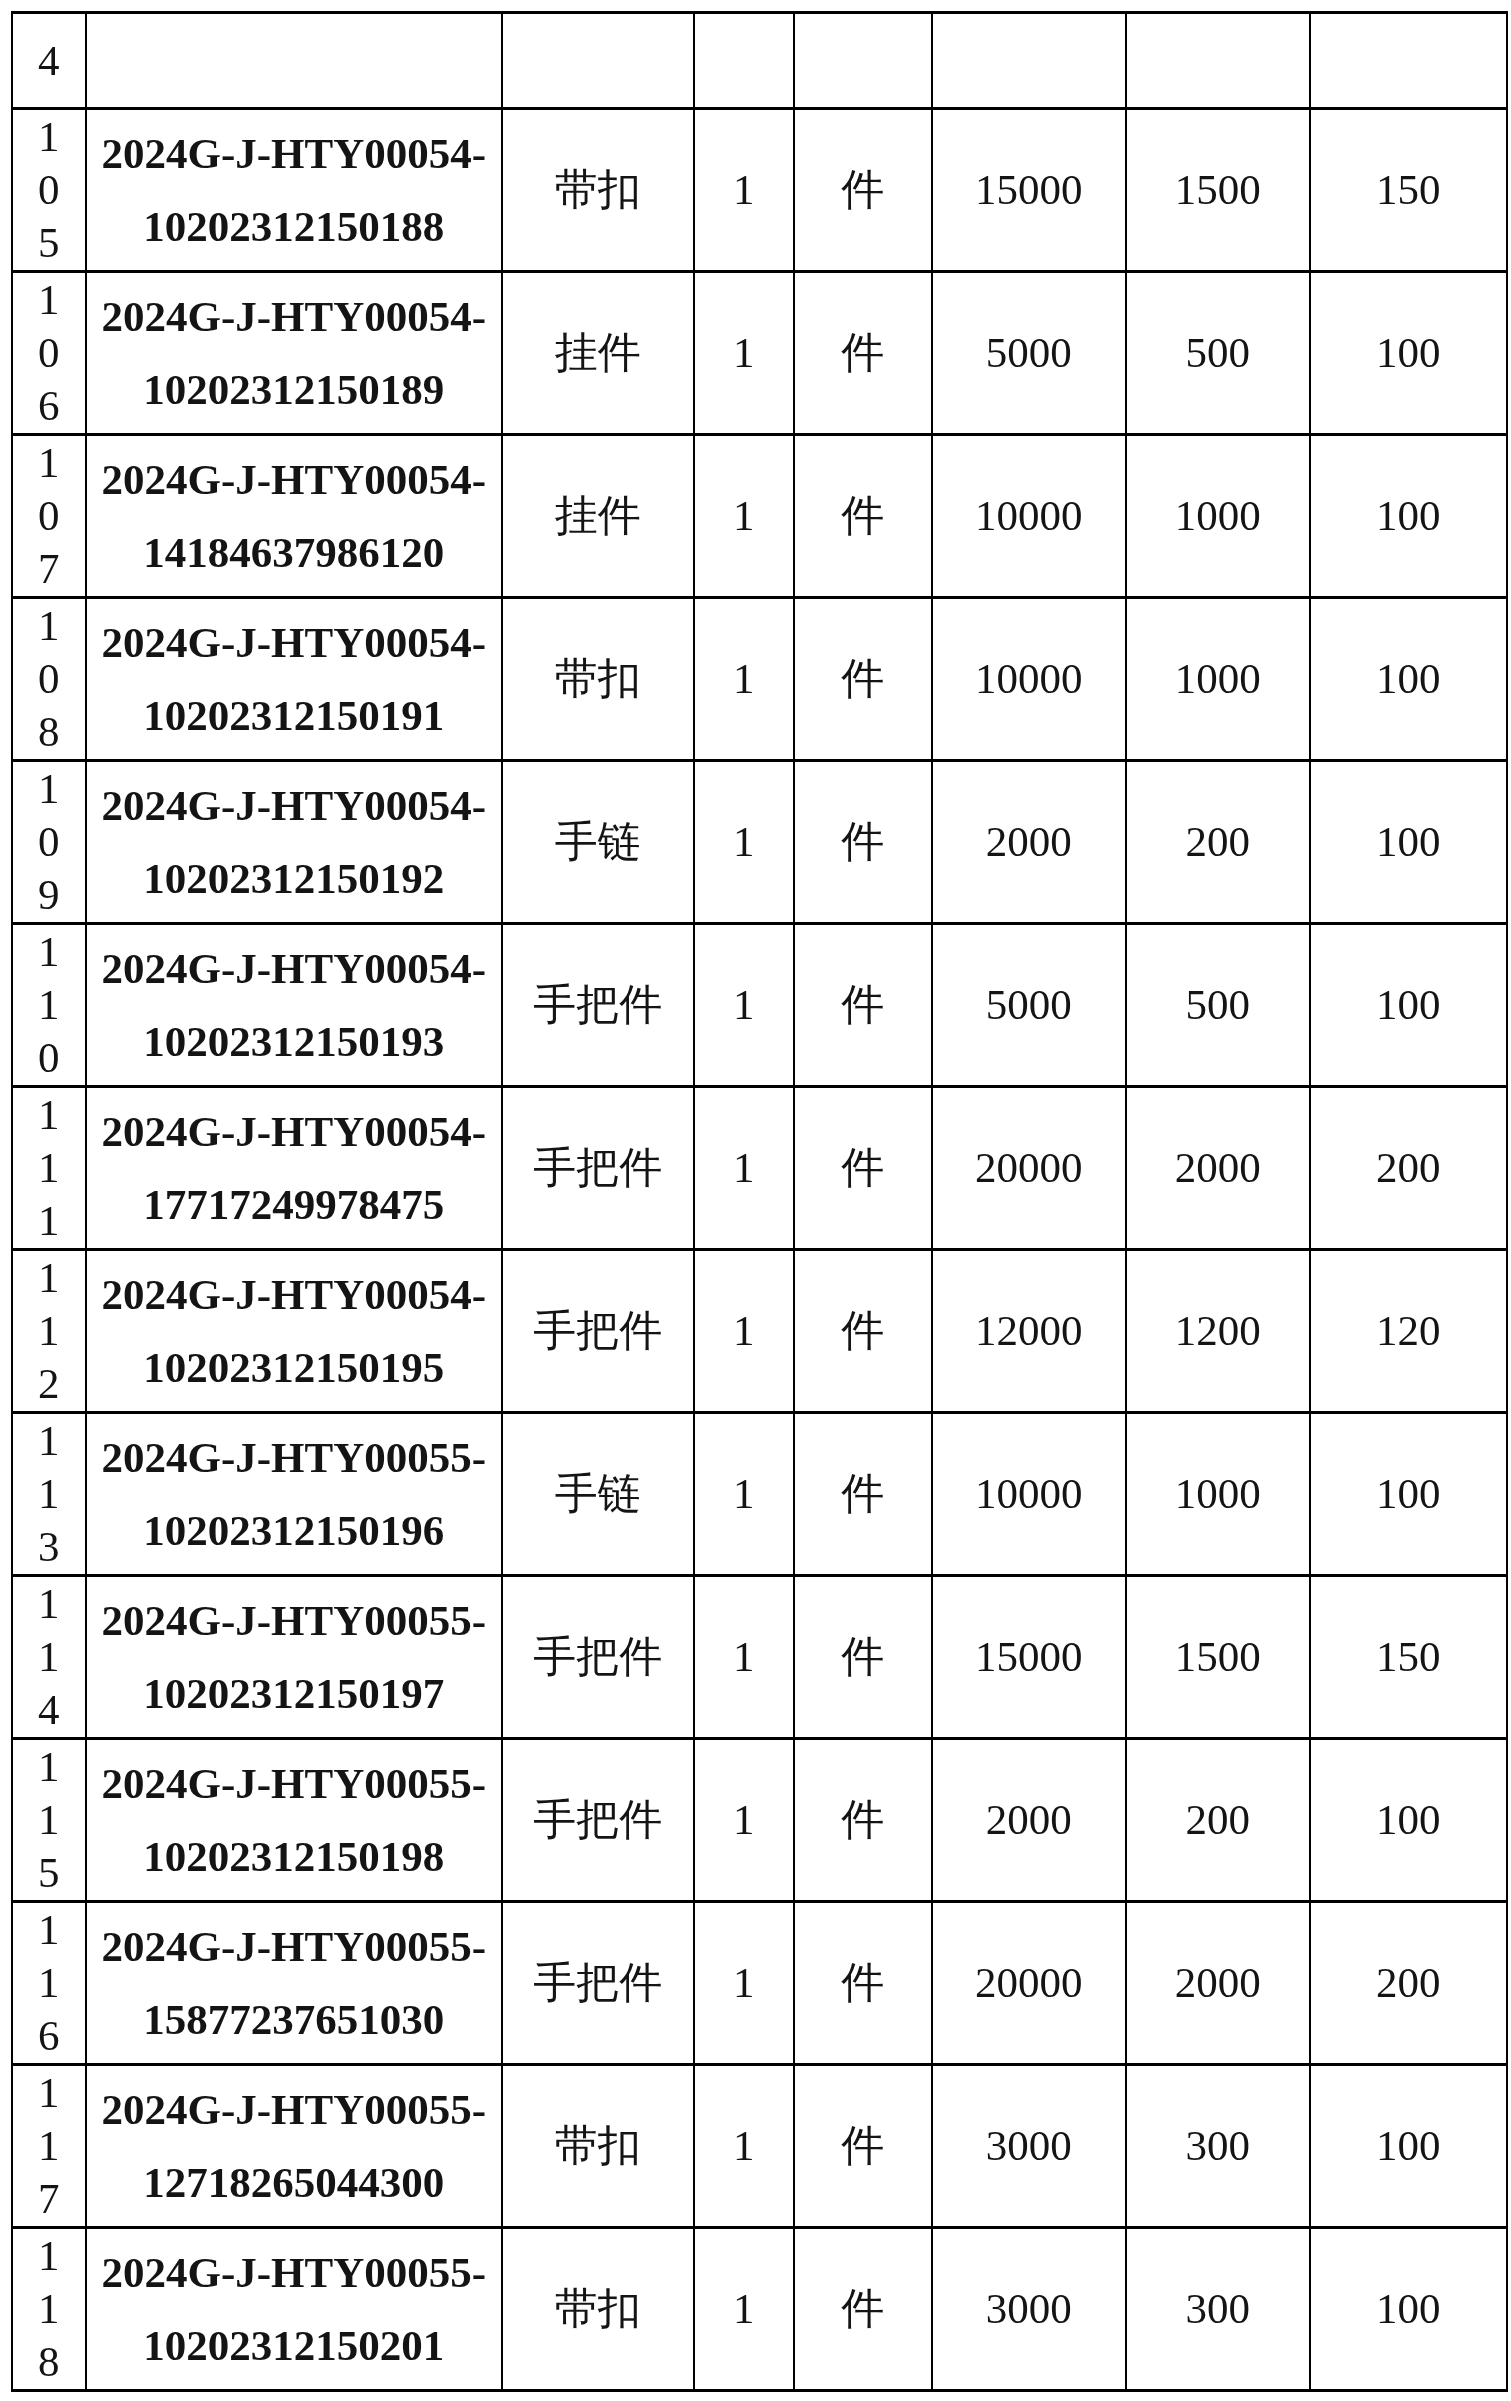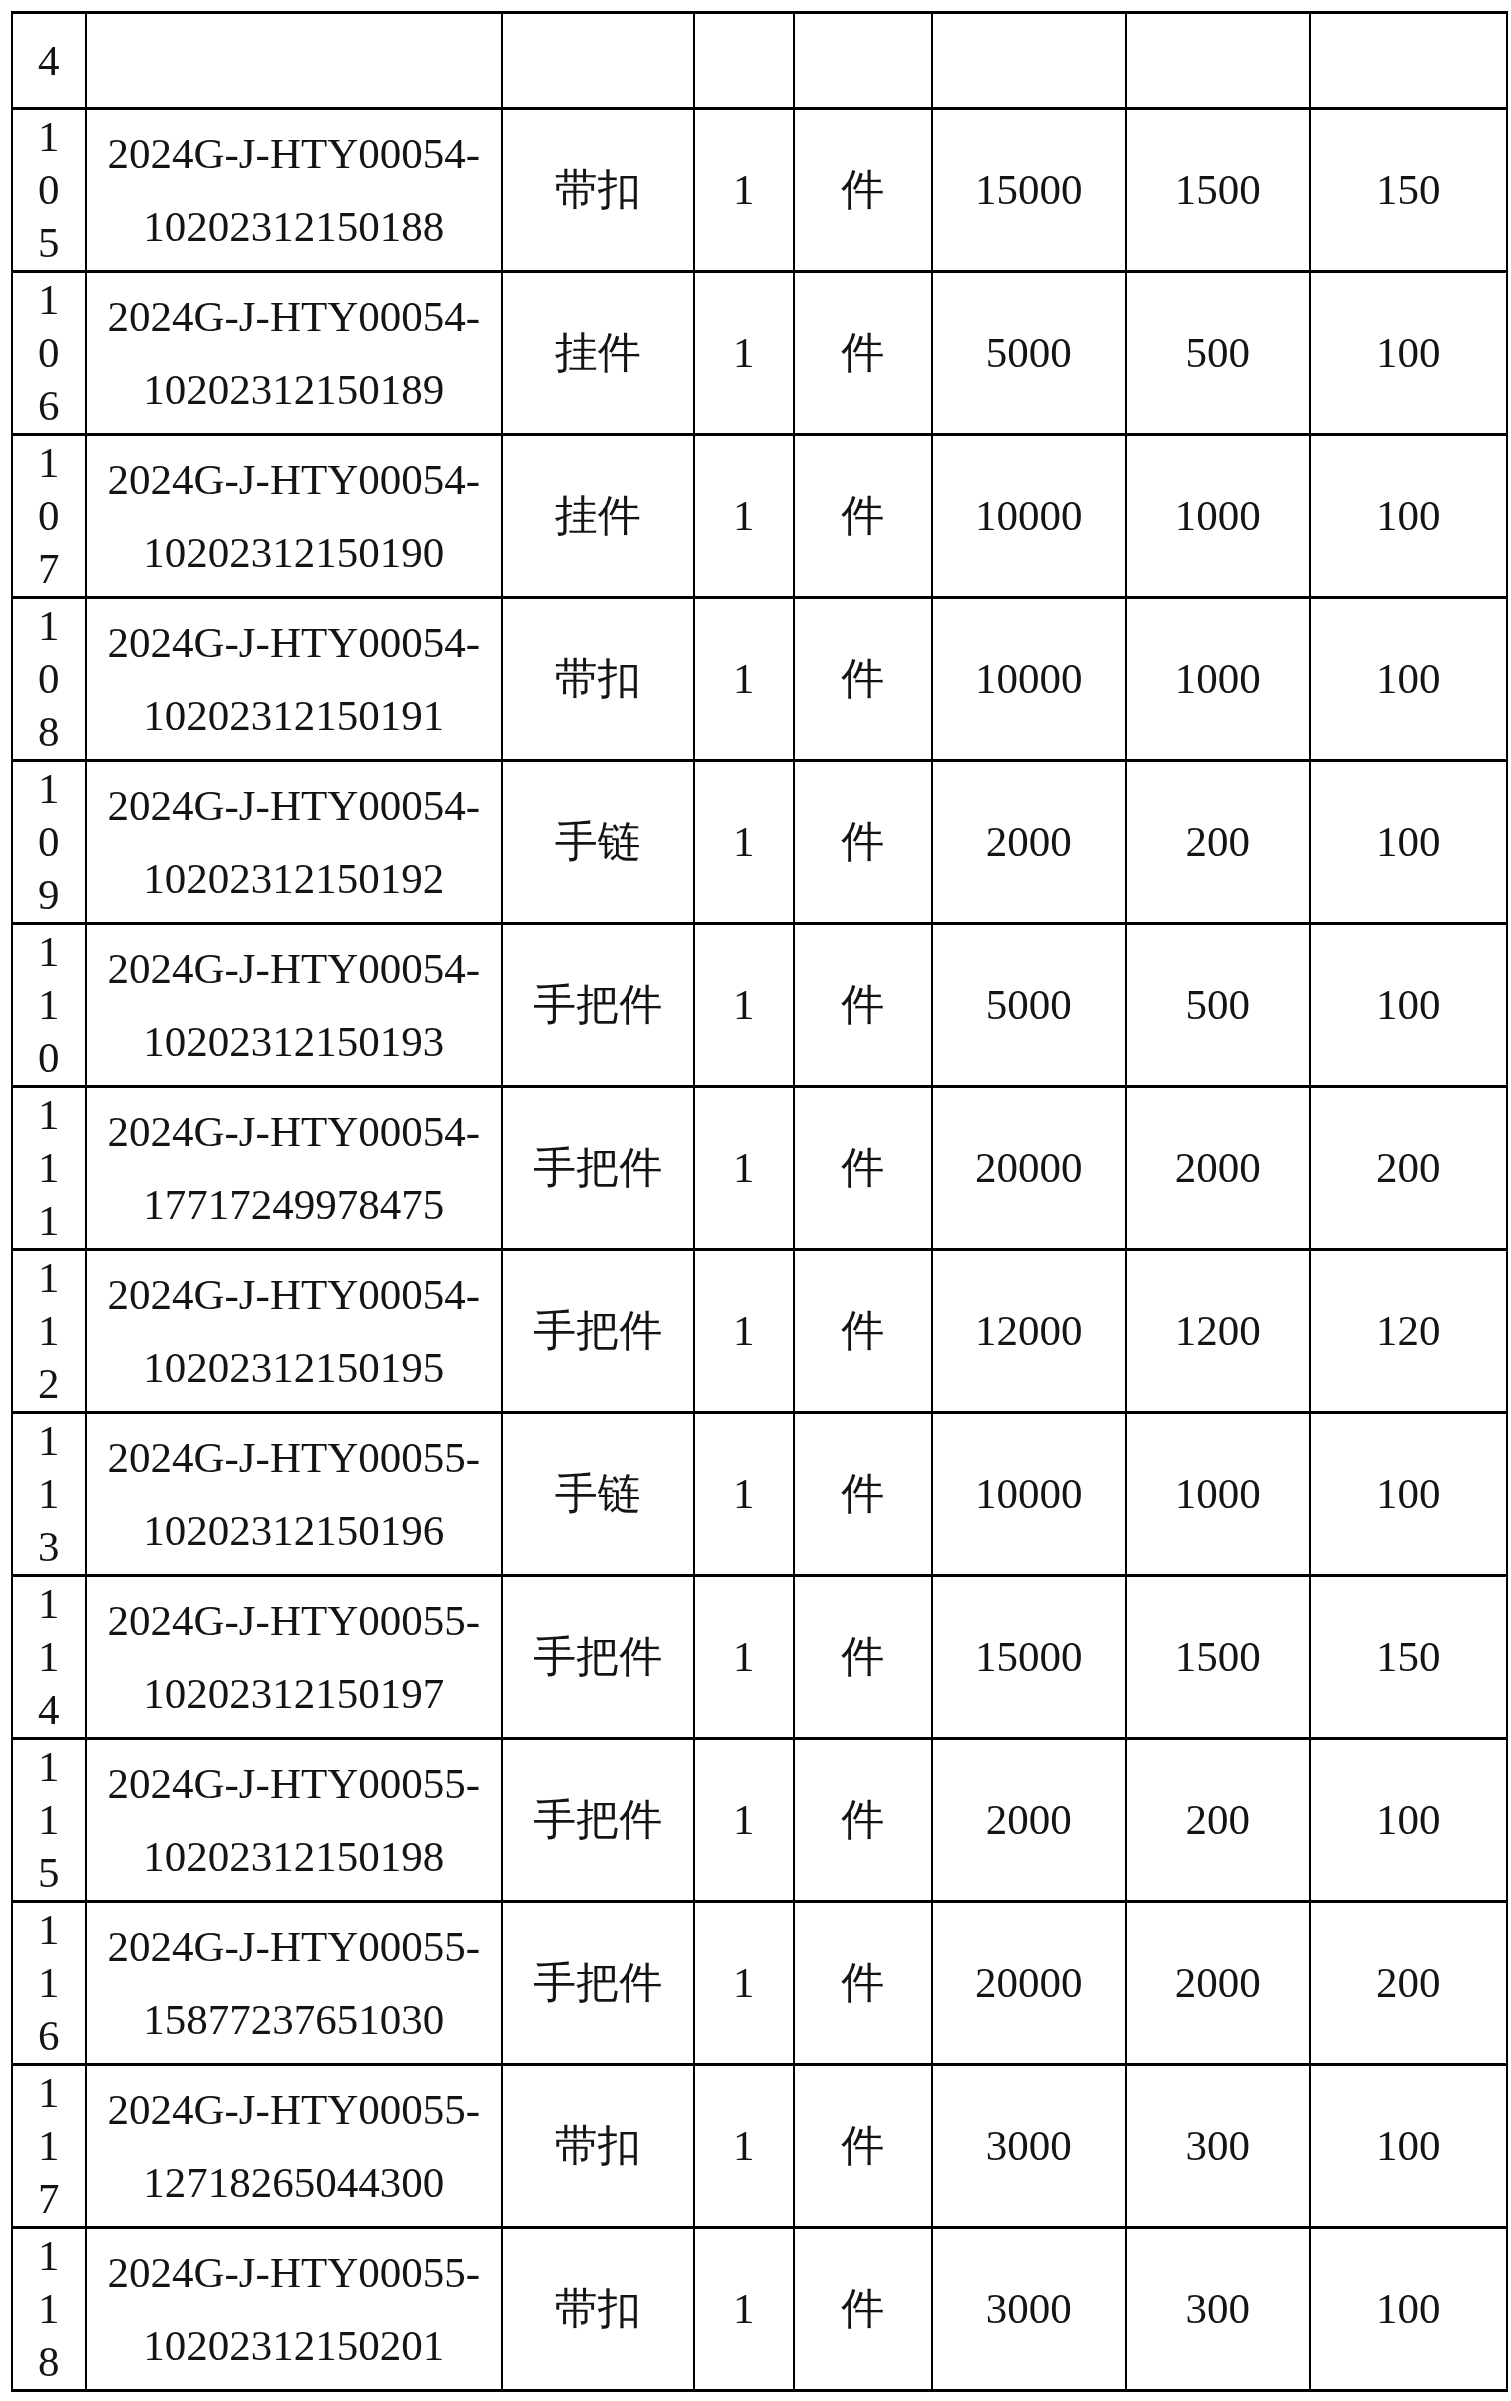--- a/index.html
+++ b/index.html
@@ -35,20 +35,21 @@
   tr.item-row { height: 163px; }
   .vert {
     white-space: pre-line;
     line-height: 53px;
     display: block;
   }
   .code-line {
     display: block;
     line-height: 73px;
     letter-spacing: 0px;
+    font-weight: bold;
   }
 </style>
 </head>
 <body>
 
 <div class="page">
   <table class="items">
     <colgroup>
       <col style="width:74px">
       <col style="width:416px">
@@ -110,21 +111,21 @@
           <td class="amt-cell">100</td>
         </tr>
         <tr class="item-row">
           <td class="no-cell">
             <span class="vert">1
 0
 7</span>
           </td>
           <td class="code-cell">
             <span class="code-line">2024G-J-HTY00054-</span>
-            <span class="code-line">10202312150190</span>
+            <span class="code-line">14184637986120</span>
           </td>
           <td class="name-cell">挂件</td>
           <td class="qty-cell">1</td>
           <td class="unit-cell">件</td>
           <td class="amt-cell">10000</td>
           <td class="amt-cell">1000</td>
           <td class="amt-cell">100</td>
         </tr>
         <tr class="item-row">
           <td class="no-cell">

